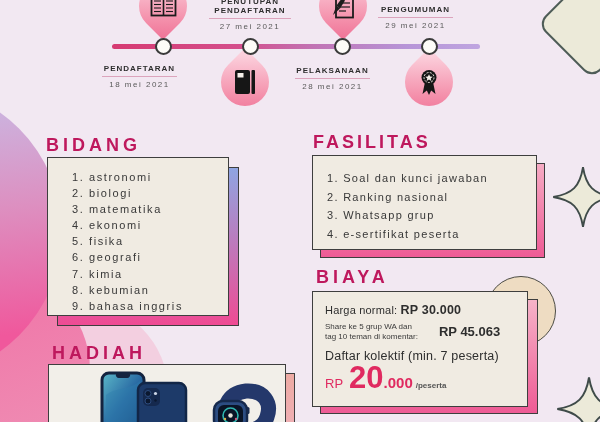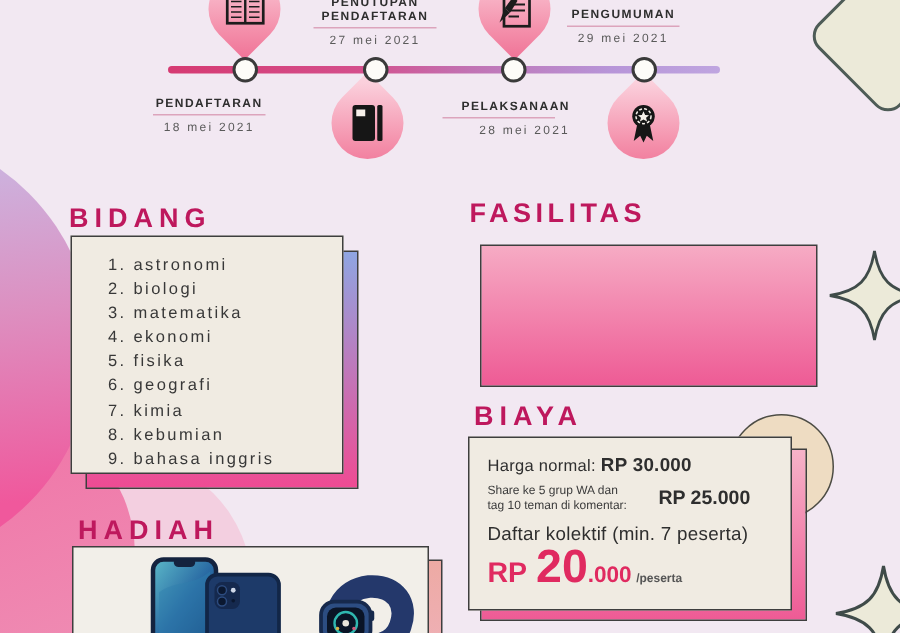--- a/index.html
+++ b/index.html
@@ -53,21 +53,21 @@
   .sh-biaya{left:320px;top:299px;width:216px;height:113px;
     background:linear-gradient(180deg,#f6b3c8,#ee5b95);}
   .card-biaya{left:312px;top:291px;width:216px;height:116px;padding:9px 12px;box-sizing:border-box;}
   .price-row1{font-size:11px;letter-spacing:.2px;margin-top:2px;}
   .price-row1 b{font-size:12.5px;}
   .price-row2{display:flex;align-items:center;gap:21px;margin-top:5px;}
   .price-row2 .small{font-size:8px;line-height:9.5px;color:#3a3a3a;}
   .price-row2 b{font-size:13px;}
   .price-row3{font-size:12.5px;margin-top:8px;letter-spacing:.2px;}
   .price-row4{margin-top:0;display:flex;align-items:baseline;}
-  .rp{color:#e02a60;font-weight:bold;font-size:19px;margin-right:6px;}
+  .rp{color:#e02a60;font-weight:normal;font-size:13px;margin-right:6px;}
   .big-amt{color:#e02a60;font-weight:bold;font-size:31px;line-height:30px;text-align:center;}
   .small-amt{color:#e02a60;font-weight:bold;font-size:15px;}
   .unit{font-size:8px;color:#555;margin-left:3px;font-weight:bold;}
   .sh-hadiah{left:57px;top:373px;width:236px;height:60px;border:1.5px solid #3e3e3e;
     background:linear-gradient(180deg,#edaaa4,#efb0b6);z-index:5;}
   .card-hadiah{left:48px;top:364px;width:236px;height:70px;background:#f2efe9;
     display:flex;align-items:flex-start;justify-content:center;}
 </style>
 </head>
 <body>
@@ -151,21 +151,21 @@
   <div class="abs ev" style="left:92px;top:64px;width:95px;">
     <div class="lbl">PENDAFTARAN</div>
     <div class="rule"></div>
     <div class="date">18 mei 2021</div>
   </div>
   <div class="abs ev" style="left:197px;top:-3px;width:106px;">
     <div class="lbl">PENUTUPAN PENDAFTARAN</div>
     <div class="rule"></div>
     <div class="date">27 mei 2021</div>
   </div>
-  <div class="abs ev" style="left:285px;top:66px;width:95px;text-align:right;">
+  <div class="abs ev" style="left:285px;top:66px;width:95px;">
     <div class="lbl">PELAKSANAAN</div>
     <div class="rule"></div>
     <div class="date">28 mei 2021</div>
   </div>
   <div class="abs ev" style="left:368px;top:5px;width:95px;">
     <div class="lbl">PENGUMUMAN</div>
     <div class="rule"></div>
     <div class="date">29 mei 2021</div>
   </div>
 
@@ -180,33 +180,41 @@
       <li>5. fisika</li>
       <li>6. geografi</li>
       <li>7. kimia</li>
       <li>8. kebumian</li>
       <li>9. bahasa inggris</li>
     </ul>
   </div>
 
   <div class="abs h" style="left:313px;top:132px;letter-spacing:3px;">FASILITAS</div>
   <div class="abs shadow-card sh-fasilitas"></div>
+  <div class="abs card card-fasilitas">
+    <ul>
+      <li>1. Soal dan kunci jawaban</li>
+      <li>2. Ranking nasional</li>
+      <li>3. Whatsapp grup</li>
+      <li>4. e-sertifikat peserta</li>
+    </ul>
+  </div>
 
   <div class="abs h" style="left:316px;top:267px;">BIAYA</div>
   <div class="abs shadow-card sh-biaya"></div>
   <div class="abs card card-biaya">
     <div class="price-row1">
       <span>Harga normal: </span><b>RP 30.000</b>
     </div>
     <div class="price-row2">
       <span class="small">
         <span>Share ke 5 grup WA dan</span><br>
         <span>tag 10 teman di komentar: </span>
       </span>
-      <b>RP 25.000</b>
+      <b>RP 45.063</b>
     </div>
     <div class="price-row3">Daftar kolektif (min. 7 peserta)</div>
     <div class="price-row4">
       <span class="rp">RP</span>
       <span class="big-amt">20</span>
       <span class="small-amt">.000</span>
       <span class="unit">/peserta</span>
     </div>
   </div>
 

